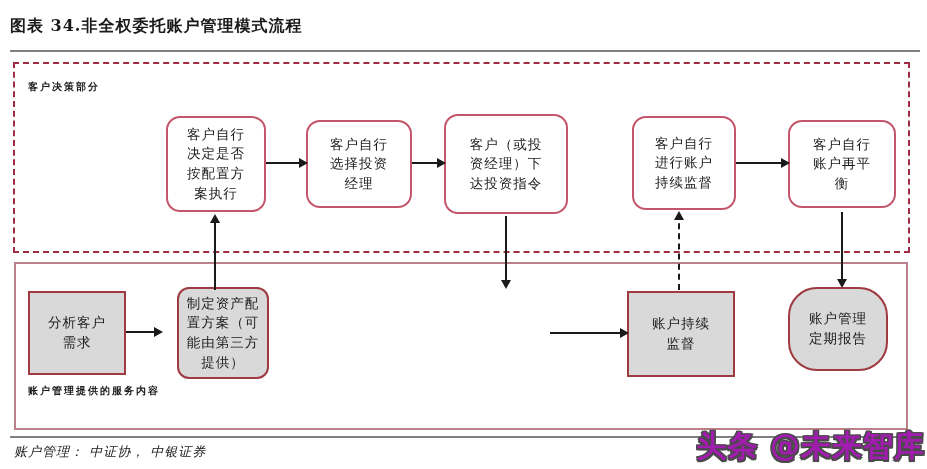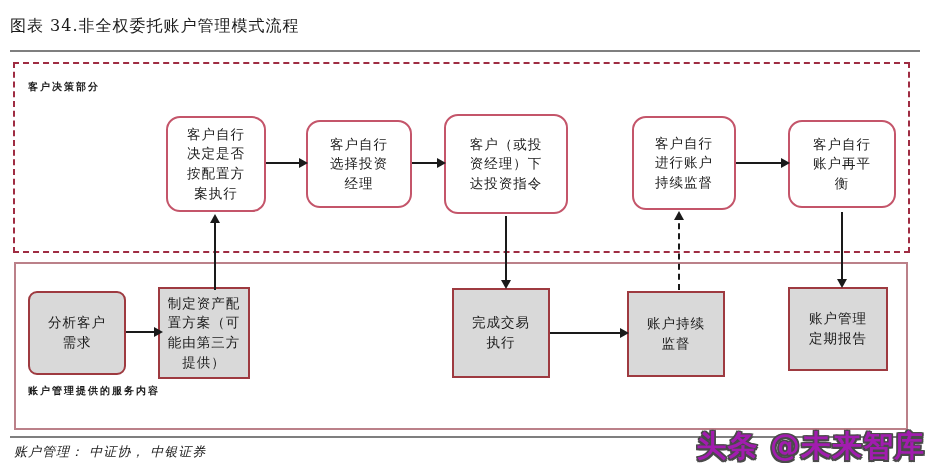--- a/index.html
+++ b/index.html
@@ -2,21 +2,21 @@
 <html><head>
 <meta charset="utf-8">
 <style>
   html,body { margin:0; padding:0; background:#ffffff; }
   .canvas {
     position:relative; width:927px; height:469px; background:#ffffff;
     font-family:"DejaVu Serif","Liberation Serif",serif; color:#1a1a1a;
     overflow:hidden;
   }
   .fig-title {
-    position:absolute; left:10px; top:16px; font-size:16px; font-weight:normal;
+    position:absolute; left:10px; top:16px; font-size:16px; font-weight:bold;
     letter-spacing:1px;
   }
   .rule {
     position:absolute; left:10px; width:910px; height:2px; background:#7f7f7f;
   }
   .rule-top { top:50px; }
   .rule-bottom { top:436px; }
 
   .section-top {
     position:absolute; left:13px; top:62px; width:893px; height:187px;
@@ -45,25 +45,25 @@
   }
 
   
   .tb1 { left:166px; top:116px; width:100px; height:96px; }
   .tb2 { left:306px; top:120px; width:106px; height:88px; }
   .tb3 { left:444px; top:114px; width:124px; height:100px; }
   .tb4 { left:632px; top:116px; width:104px; height:94px; }
   .tb5 { left:788px; top:120px; width:108px; height:88px; }
 
   
-  .bb1 { left:28px;  top:291px; width:98px;  height:84px;border-radius:9px; }
-  .bb2 { left:158px; top:287px; width:92px;  height:92px; }
+  .bb1 { left:28px;  top:291px; width:98px;  height:84px; }
+  .bb2 { left:177px; top:287px; width:92px;  height:92px;border-radius:12px; }
   .bb3 { left:452px; top:288px; width:98px;  height:90px; }
-  .bb4 { left:627px; top:291px; width:98px;  height:86px; }
-  .bb5 { left:788px; top:287px; width:100px; height:84px; }
+  .bb4 { left:627px; top:291px; width:108px;  height:86px; }
+  .bb5 { left:788px; top:287px; width:100px; height:84px;border-radius:29px; }
 
   
   .arrow-right { position:absolute; height:2px; background:#1a1a1a; }
   .arrow-right::after {
     content:""; position:absolute; right:-2px; top:-4px; width:0; height:0;
     border-left:9px solid #1a1a1a; border-top:5px solid transparent;
     border-bottom:5px solid transparent;
   }
   .arrow-up { position:absolute; width:2px; background:#1a1a1a; }
   .arrow-up::after {
@@ -140,22 +140,20 @@
 
   <div class="section-bottom"></div>
   <div class="section-label label-bottom">账户管理提供的服务内容</div>
 
   <div class="flow-box grayed bb1">分析客户
 需求</div>
   <div class="flow-box grayed bb2">制定资产配
 置方案（可
 能由第三方
 提供）</div>
-  <div class="flow-box grayed bb3">完成交易
-执行</div>
   <div class="flow-box grayed bb4">账户持续
 监督</div>
   <div class="flow-box grayed bb5">账户管理
 定期报告</div>
 
   <div class="arrow-right ha1"></div>
   <div class="arrow-right ha2"></div>
   <div class="arrow-right ha3"></div>
   <div class="arrow-right hb1"></div>
   <div class="arrow-right hb2"></div>

